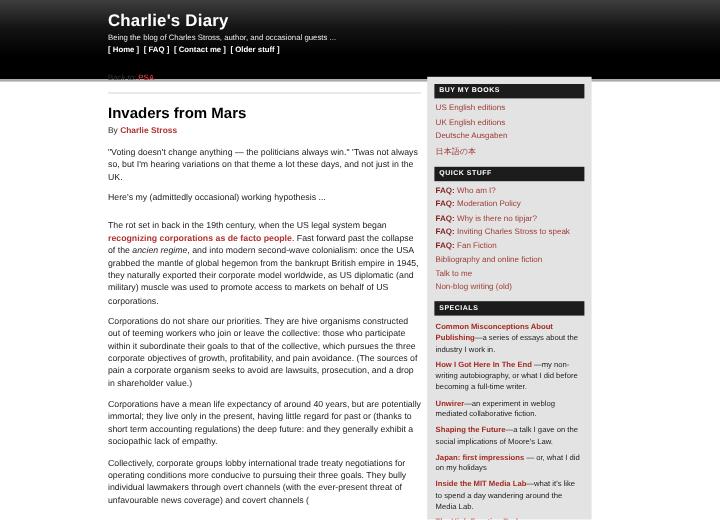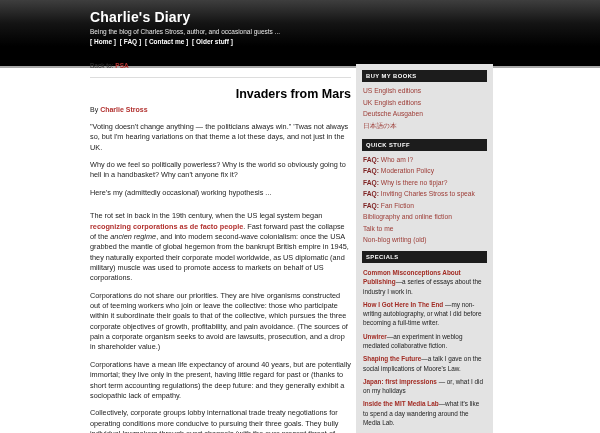--- a/index.html
+++ b/index.html
@@ -20,21 +20,21 @@
   .site-title { font-size: 14px; font-weight: bold; color: #fff; letter-spacing: 0.2px; }
   .site-subtitle { font-size: 6.5px; color: #e8e8e8; margin-top: 3px; }
   .site-nav { font-size: 6.5px; margin-top: 3px; }
   .site-nav a { color: #fff; font-weight: bold; text-decoration: none; margin-right: 2px; }
 
   
   .main-col { position: absolute; left: 90px; top: 62px; width: 261px; }
   .backline { font-size: 6.5px; color: #333; }
   a.red { color: #b23230; text-decoration: none; font-weight: bold; }
   .divider { border: none; border-top: 1px solid #ddd; margin: 8px 0 0 0; }
-  .entry-title { font-size: 12.5px; font-weight: bold; color: #000; margin: 9px 0 5px 0; text-align: right; }
+  .entry-title { font-size: 12.5px; font-weight: bold; color: #000; margin: 9px 0 5px 0; }
   .byline { font-size: 7px; color: #222; margin: 0 0 9px 0; }
   .main-col p.body-p { font-size: 7.3px; line-height: 1.42; color: #1c1c1c; margin: 0 0 7px 0; }
   .main-col p.body-p em { }
   .section-gap { margin-top: 13px !important; }
 
   
   .sidebar {
     position: absolute; left: 356px; top: 64px; width: 137px;
     background: #e3e3e3; box-sizing: border-box;
     padding: 6px 6px 10px 6px;
@@ -71,21 +71,20 @@
       <span>Back to:</span>
       <a href="#" class="red">PSA</a>
     </div>
     <hr class="divider">
     <div class="entry-title">Invaders from Mars</div>
     <div class="byline">
       <span>By</span>
       <a href="#" class="red">Charlie Stross</a>
     </div>
     <p class="body-p">"Voting doesn't change anything — the politicians always win." 'Twas not always so, but I'm hearing variations on that theme a lot these days, and not just in the UK.</p>
-    <p class="body-p">Why do we feel so politically powerless? Why is the world so obviously going to hell in a handbasket? Why can't anyone fix it?</p>
     <p class="body-p">Here's my (admittedly occasional) working hypothesis ...</p>
     <p class="body-p section-gap"><span>The rot set in back in the 19th century, when the US legal system began </span><a href="#" class="red">recognizing corporations as de facto people</a><span>. Fast forward past the collapse of the </span><em>ancien regime</em><span>, and into modern second-wave colonialism: once the USA grabbed the mantle of global hegemon from the bankrupt British empire in 1945, they naturally exported their corporate model worldwide, as US diplomatic (and military) muscle was used to promote access to markets on behalf of US corporations.</span></p>
     <p class="body-p">Corporations do not share our priorities. They are hive organisms constructed out of teeming workers who join or leave the collective: those who participate within it subordinate their goals to that of the collective, which pursues the three corporate objectives of growth, profitability, and pain avoidance. (The sources of pain a corporate organism seeks to avoid are lawsuits, prosecution, and a drop in shareholder value.)</p>
     <p class="body-p">Corporations have a mean life expectancy of around 40 years, but are potentially immortal; they live only in the present, having little regard for past or (thanks to short term accounting regulations) the deep future: and they generally exhibit a sociopathic lack of empathy.</p>
     <p class="body-p"><span>Collectively, corporate groups lobby international trade treaty negotiations for operating conditions more conducive to pursuing their three goals. They bully individual lawmakers through overt channels (with the ever-present threat of unfavourable news coverage) and covert channels (</span></p>
   </div>
 
   <div class="sidebar">
 
     <div class="sb-header">BUY MY BOOKS</div>

